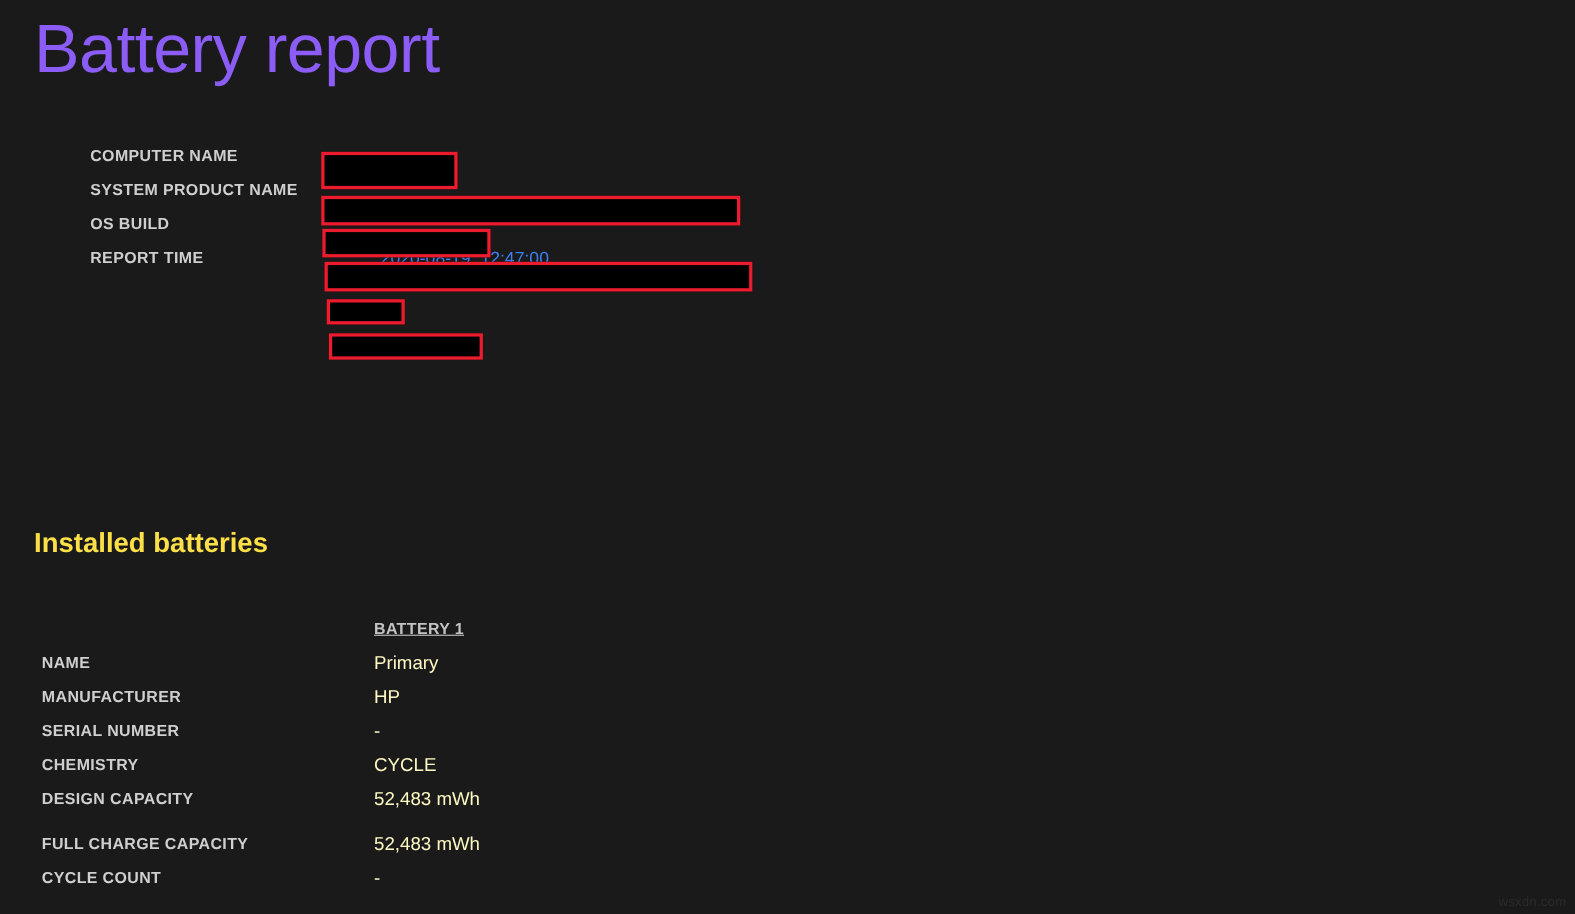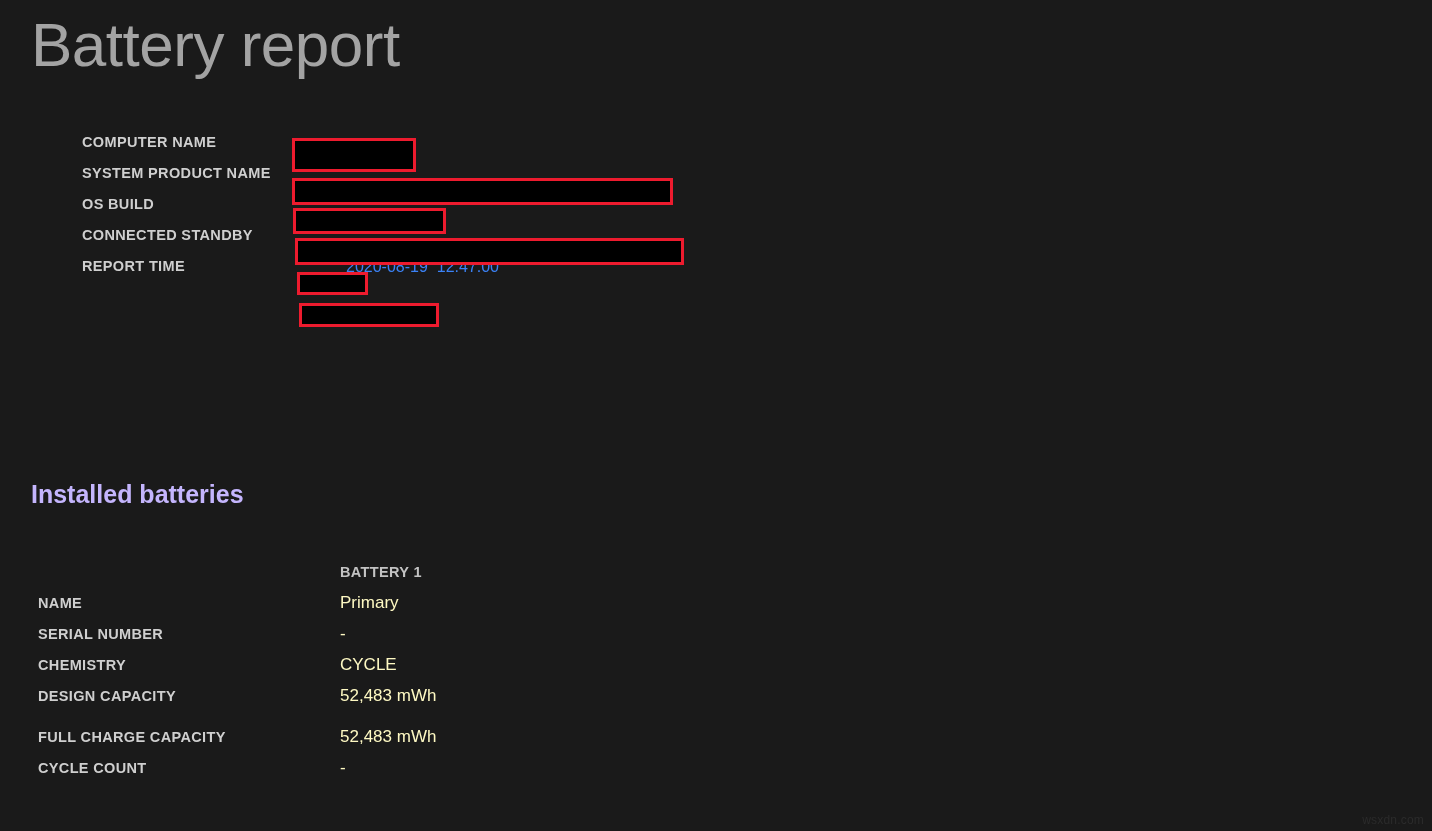--- a/index.html
+++ b/index.html
@@ -73,21 +73,21 @@
   
   #installed-batteries-section {
     position: absolute;
     left: 31px;
     top: 481px;
     width: 1000px;
   }
   .section-heading {
     font-size: 25px;
     font-weight: 600;
-    color: #c4b5fd;
+    color: #fde047;
     letter-spacing: 0px;
     line-height: 1.1;
     margin: 0;
   }
   .section-subtitle {
     font-size: 16.5px;
     font-weight: 400;
     color: #7e7e7e;
     margin: 8px 0 0 0;
     line-height: 1.2;
@@ -109,20 +109,21 @@
   }
   .bat-col-head {
     position: absolute;
     left: 302px;
     top: 0;
     font-size: 14.5px;
     font-weight: 600;
     letter-spacing: 0.35px;
     color: #c3c3c3;
     white-space: nowrap;
+    text-decoration: underline;
   }
   .bat-label {
     position: absolute;
     left: 0;
     top: 0;
     font-size: 14.5px;
     font-weight: 600;
     letter-spacing: 0.35px;
     color: #cfcfcf;
     white-space: nowrap;
@@ -146,34 +147,31 @@
     font-size: 12px;
     color: #2b2b2b;
     font-family: "Liberation Sans", sans-serif;
     letter-spacing: 0.2px;
     user-select: none;
   }
 </style>
 </head>
 <body style="background: rgb(26, 26, 26);">
 
-<div id="page-title" style="color: #a3a3a3;">Battery report</div>
+<div id="page-title" style="color: #8b5cf6;">Battery report</div>
 
 <div id="report-info">
     <div class="info-row">
       <span class="info-label">COMPUTER NAME</span>
     </div>
     <div class="info-row">
       <span class="info-label">SYSTEM PRODUCT NAME</span>
     </div>
     <div class="info-row">
       <span class="info-label">OS BUILD</span>
-    </div>
-    <div class="info-row">
-      <span class="info-label">CONNECTED STANDBY</span>
     </div>
     <div class="info-row">
       <span class="info-label">REPORT TIME</span>
       <span class="info-value">2020-08-19  12:47:00</span>
     </div>
   </div>
 
 <div id="redaction-layer">
     <div class="redaction" style="left: 292px; top: 138px; width: 124px; height: 34px; border-color: rgb(237, 27, 46);"></div>
     <div class="redaction" style="left: 292px; top: 178px; width: 381px; height: 27px; border-color: rgb(237, 27, 46);"></div>
@@ -189,20 +187,24 @@
 
 <div id="battery-table">
     <div class="bat-row">
       <span class="bat-col-head">BATTERY 1</span>
     </div>
     <div class="bat-row">
       <span class="bat-label">NAME</span>
       <span class="bat-value">Primary</span>
     </div>
     <div class="bat-row">
+      <span class="bat-label">MANUFACTURER</span>
+      <span class="bat-value">HP</span>
+    </div>
+    <div class="bat-row">
       <span class="bat-label">SERIAL NUMBER</span>
       <span class="bat-value">-</span>
     </div>
     <div class="bat-row">
       <span class="bat-label">CHEMISTRY</span>
       <span class="bat-value">CYCLE</span>
     </div>
     <div class="bat-row">
       <span class="bat-label">DESIGN CAPACITY</span>
       <span class="bat-value">52,483 mWh</span>

